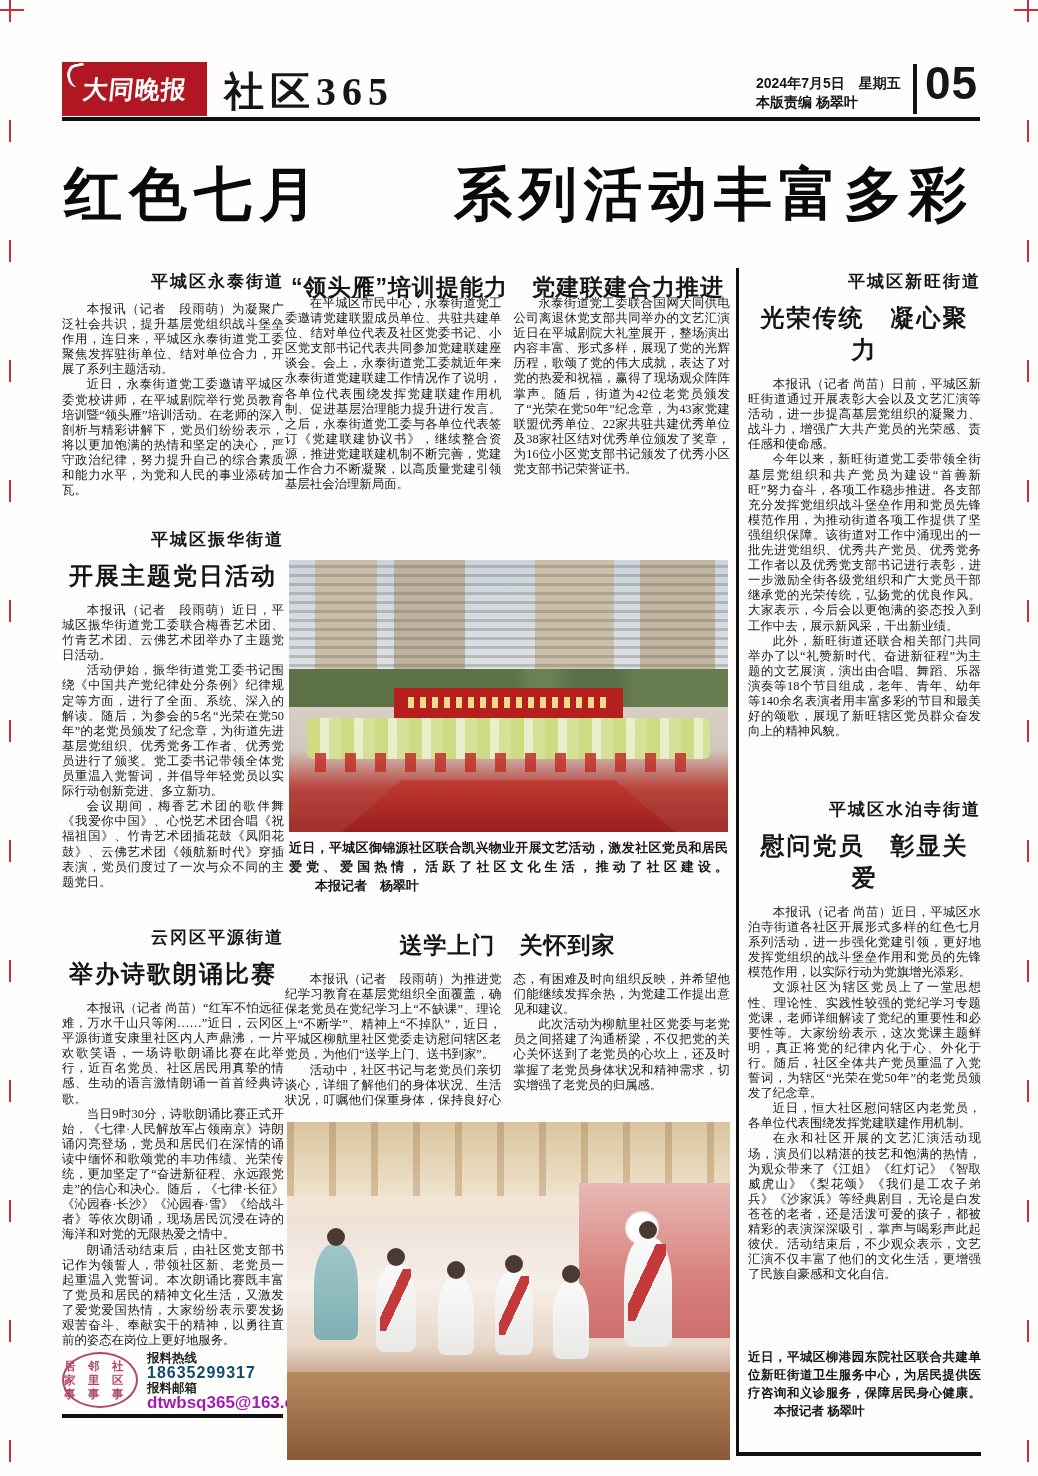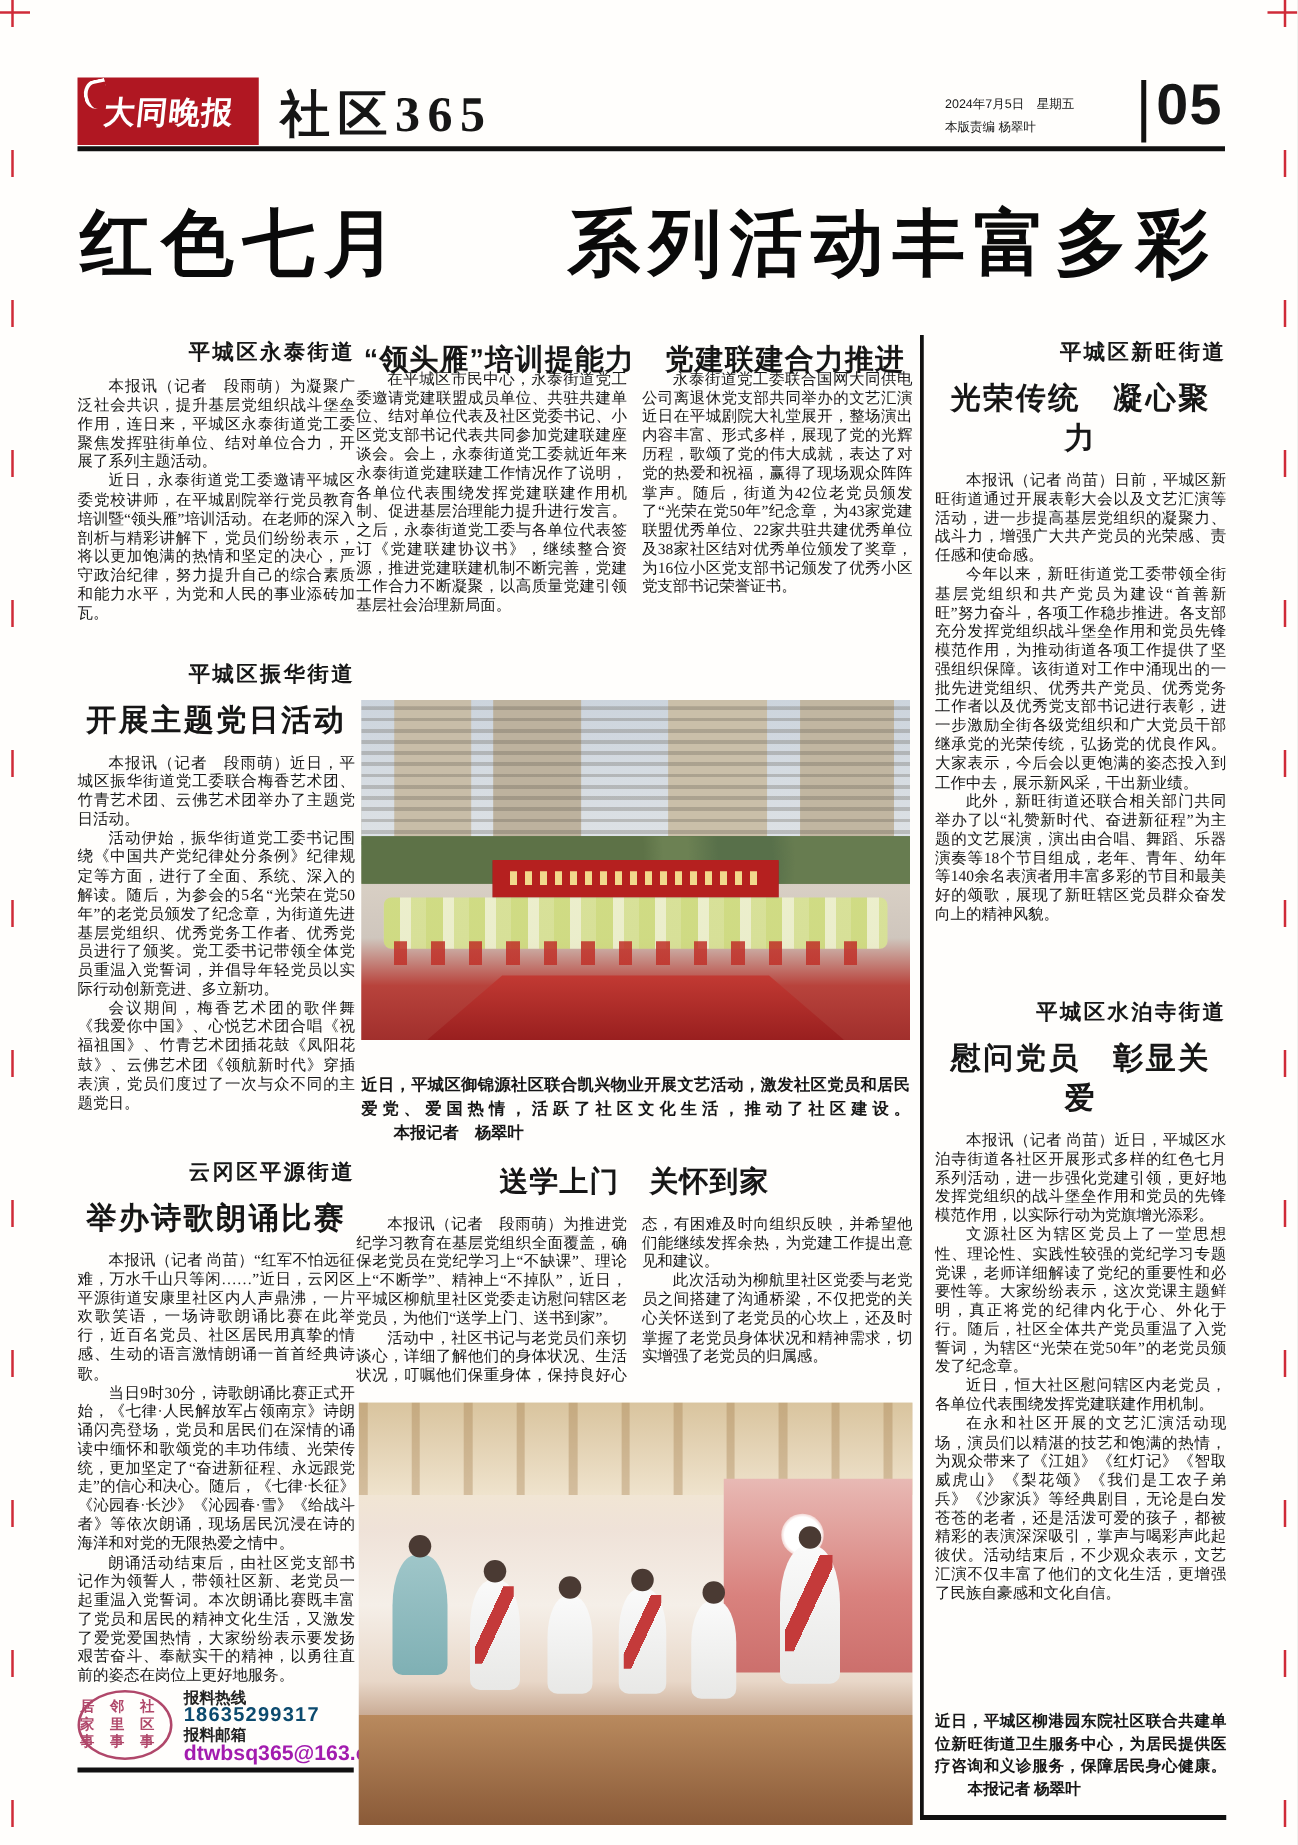--- a/index.html
+++ b/index.html
@@ -14,21 +14,21 @@
 
   
   .logo{position:absolute;left:62px;top:62px;width:145px;height:54px;background:#b01722;
         display:flex;align-items:center;justify-content:center;}
   .logo .flame{position:absolute;left:5px;top:2px;width:16px;height:20px;border:3px solid #fff;
         border-right:none;border-bottom:none;border-radius:70% 0 40% 60%;transform:rotate(-12deg);}
   .logo .logotext{color:#fff;font-size:25px;font-weight:bold;letter-spacing:1px;
         transform:skewX(-6deg);font-family:"Liberation Serif","DejaVu Serif",serif;}
   .section-title{position:absolute;left:224px;top:64px;font-size:40px;font-weight:800;
         letter-spacing:6px;font-family:"Liberation Serif","DejaVu Serif",serif;}
-  .date-block{position:absolute;left:756px;top:74px;font-size:10px;font-weight:normal;
+  .date-block{position:absolute;left:756px;top:74px;font-size:14px;font-weight:bold;
         line-height:19px;font-family:"Liberation Sans","DejaVu Sans",sans-serif;}
   .head-vbar{position:absolute;left:913px;top:64px;width:4px;height:50px;background:#111;}
   .page-num{position:absolute;left:925px;top:56px;font-size:46px;font-weight:900;
         font-family:"Liberation Sans","DejaVu Sans",sans-serif;letter-spacing:1px;}
   .head-rule{position:absolute;left:62px;top:117px;width:918px;height:4px;background:#111;}
 
   
   .main-headline{position:absolute;left:0;top:156px;width:100%;text-align:center;
         font-family:"Liberation Sans","DejaVu Sans",sans-serif;font-size:58px;font-weight:900;
         letter-spacing:7px;color:#0a0a0a;}
@@ -46,21 +46,21 @@
   
   .la1{left:62px;top:270px;width:222px;height:256px;}
   .la2{left:62px;top:528px;width:222px;height:396px;}
   .la3{left:62px;top:926px;width:222px;height:424px;}
 
   
   .mt1{left:285px;top:272px;width:445px;}
   .mb1{left:285px;top:296px;width:445px;height:244px;}
   .mt2{left:285px;top:930px;width:445px;}
   .mb2{left:285px;top:972px;width:445px;height:152px;}
-  .caption{position:absolute;font-size:13px;font-weight:bold;line-height:19px;text-align:justify;margin-top:20px;}
+  .caption{position:absolute;font-size:13px;font-weight:bold;line-height:19px;text-align:justify;}
   .caption .cap-text{text-indent:2em;display:inline;}
   .caption .credit{padding-left:26px;white-space:nowrap;}
   .cap1{left:289px;top:838px;width:439px;}
   .cap2{left:748px;top:1348px;width:233px;font-size:12.5px;line-height:18px;}
 
   
   .ra1{left:748px;top:270px;width:233px;height:526px;}
   .ra2{left:748px;top:798px;width:233px;height:542px;}
   .v-rule{position:absolute;left:736px;top:268px;width:3px;height:1188px;background:#111;}
   .bottom-rule-left{position:absolute;left:62px;top:1414px;width:221px;height:4px;background:#111;}

